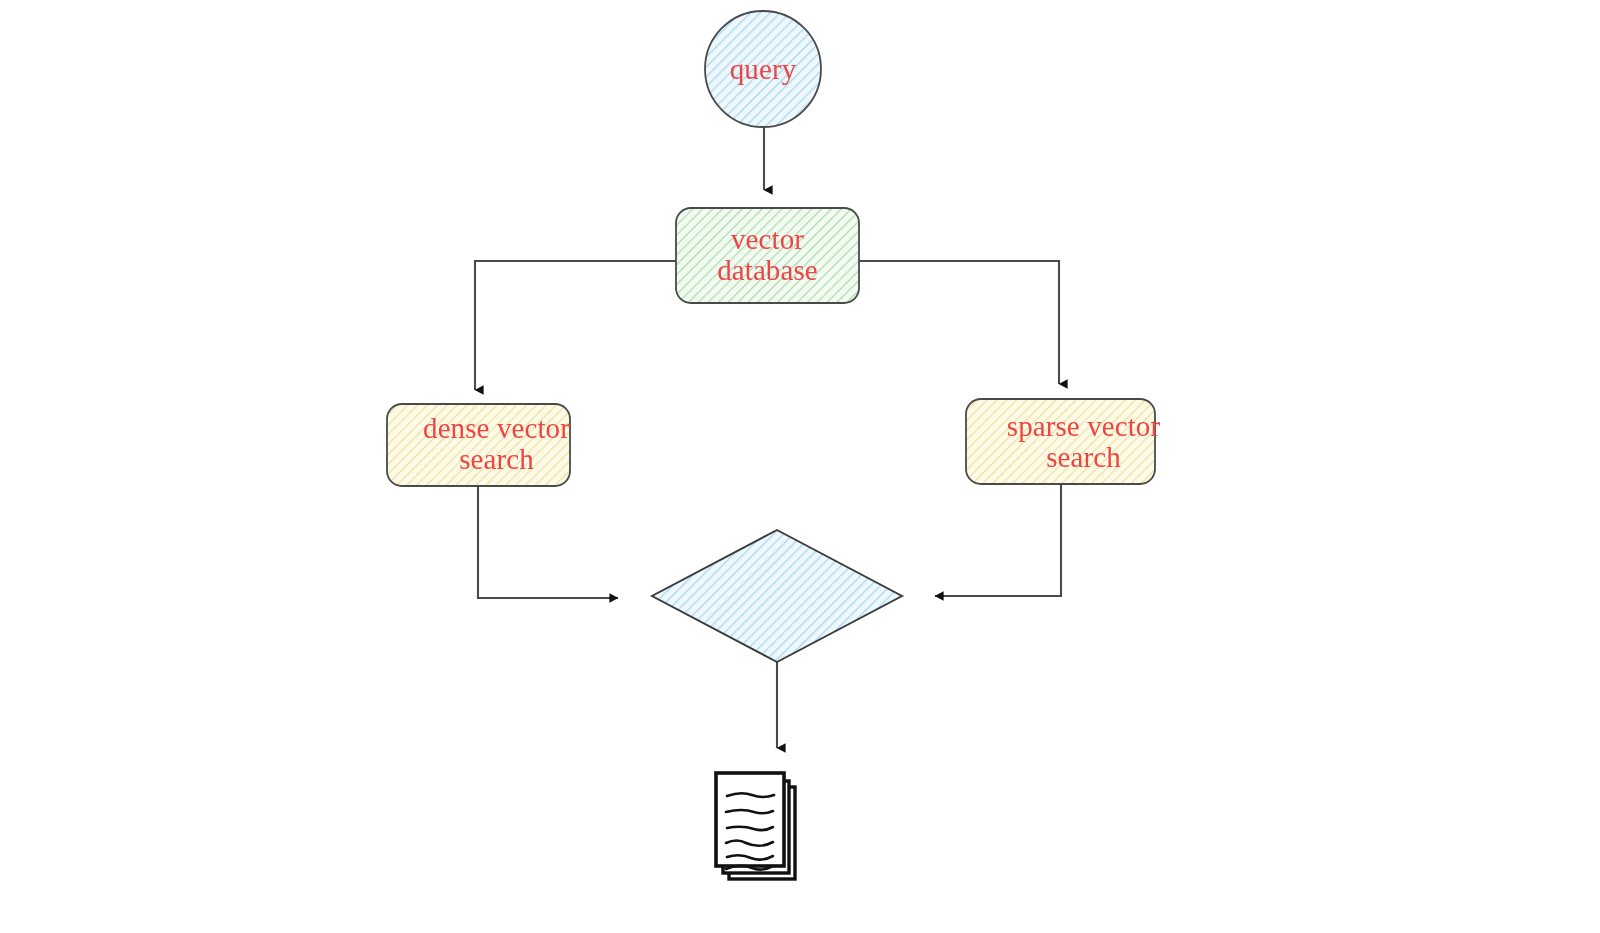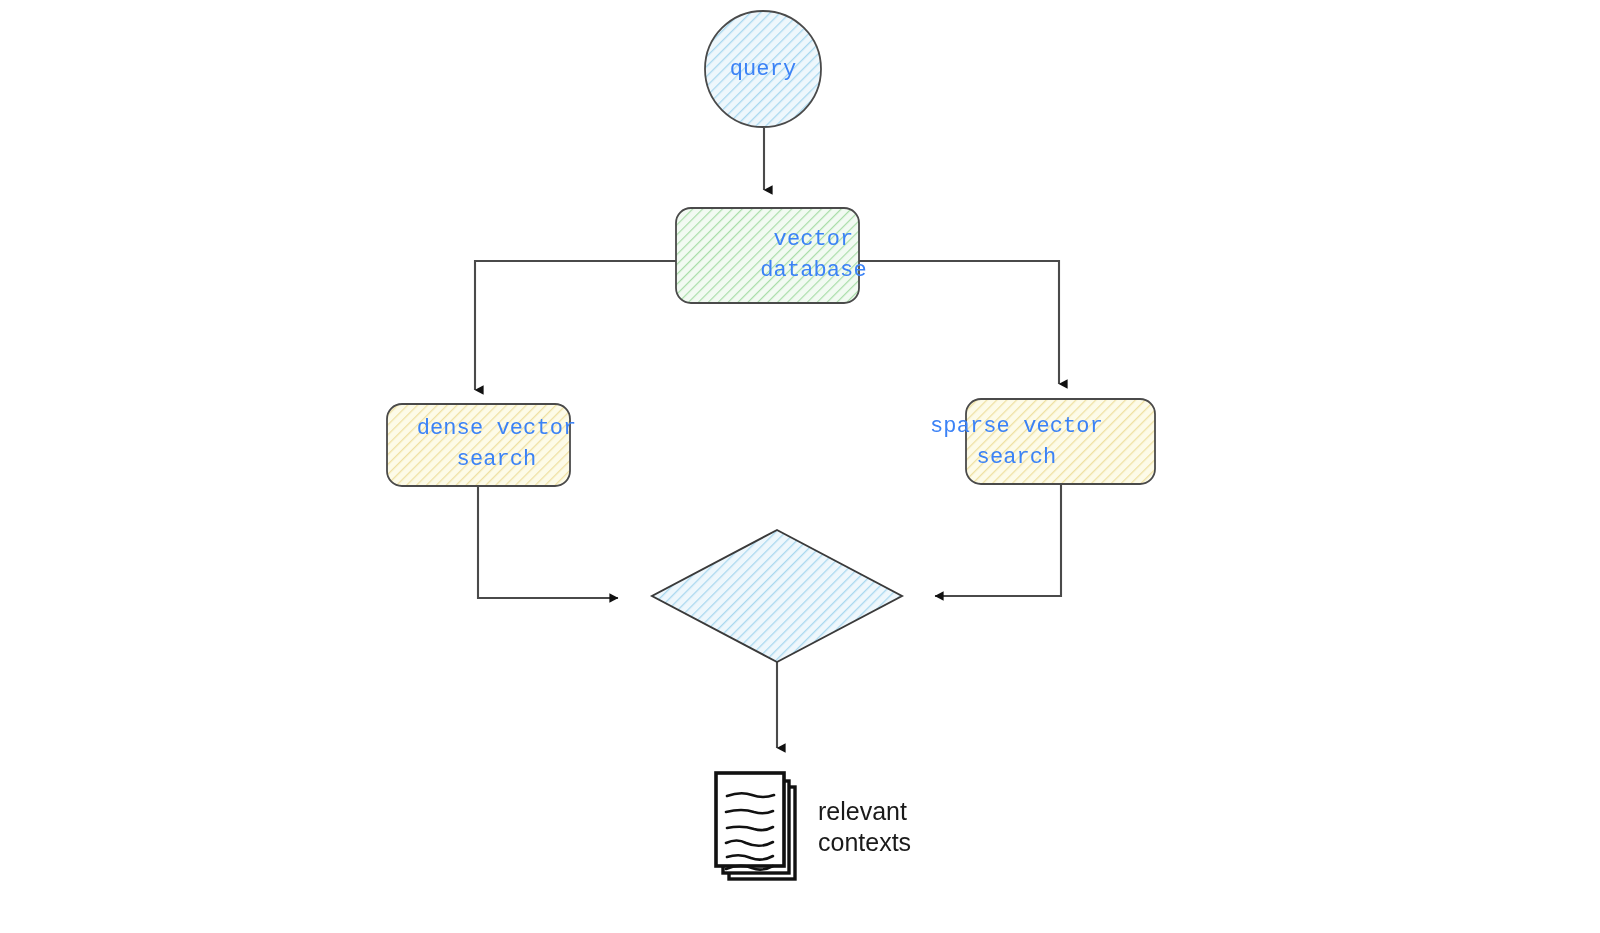--- a/index.html
+++ b/index.html
@@ -22,23 +22,23 @@
   #diagram-svg {
     position: absolute;
     left: 0;
     top: 0;
     width: 1600px;
     height: 933px;
   }
   .node-label {
     position: absolute;
     text-align: center;
-    color: #3b82f6;
-    font-family: Liberation Mono, monospace;
-    font-size: 22px;
+    color: #ef4444;
+    font-family: Liberation Serif, serif;
+    font-size: 29px;
     line-height: 31px;
     white-space: pre-line;
     pointer-events: none;
     letter-spacing: 0.1px;
   }
   .free-label {
     position: absolute;
     text-align: left;
     color: #1a1a1a;
     font-family: "Liberation Sans", sans-serif;
@@ -112,26 +112,24 @@
         <path d="M727,828 q15,-3 27,1 q10,3 19,-2"></path>
         <path d="M726,843 q11,-5 20,0 q14,6 27,-1"></path>
         <path d="M727,857 q13,-4 24,1 q11,4 22,-2"></path>
         <path d="M726,869 q14,-6 26,-1 q10,4 21,-2"></path>
       </g>
     </g>
   </svg>
 
   <div class="node-label" style="left:693px; top:54px; width:140px;">query</div>
 
-  <div class="node-label" style="left:676px; top:224px; width:183px;padding-left:46px;">vector
+  <div class="node-label" style="left:676px; top:224px; width:183px;">vector
 database</div>
 
   <div class="node-label" style="left:400px; top:413px; width:193px;">dense vector
 search</div>
 
-  <div class="node-label" style="left:919px; top:411px; width:195px;">sparse vector
+  <div class="node-label" style="left:986px; top:411px; width:195px;">sparse vector
 search</div>
 
 
-  <div class="free-label" style="left:818px; top:796px; width:200px;">relevant
-contexts</div>
 
 </div>
 
 </body></html>

